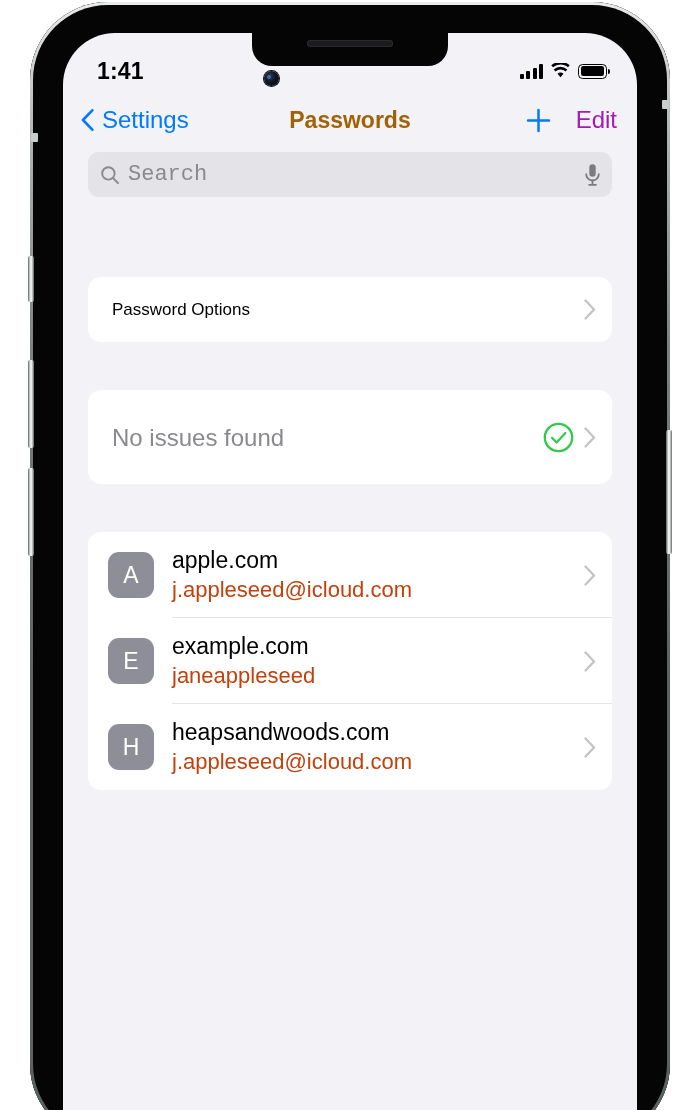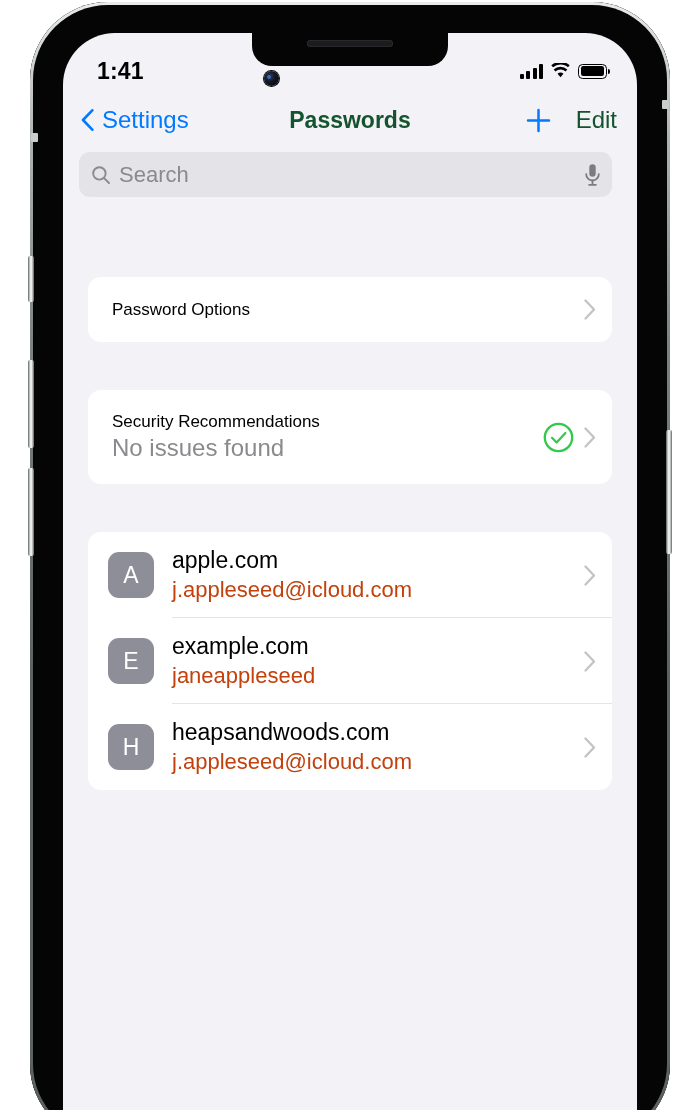--- a/index.html
+++ b/index.html
@@ -120,31 +120,31 @@
     display:flex; align-items:center; z-index:4;
   }
   .nav-back {
     display:flex; align-items:center; gap:8px;
     position:absolute; left:18px;
     color:#007aff; font-size:24px;
   }
   .chev-back { width:13px; height:22px; flex:none; }
   .nav-title {
     width:100%; text-align:center;
-    font-size:23px; font-weight:bold; color:#14532d;
+    font-size:23px; font-weight:bold; color:#a16207;
   }
   .nav-right {
     position:absolute; right:20px;
     display:flex; align-items:center; gap:24px;
   }
   .plus-btn { width:27px; height:27px; }
-  .edit-btn { color:#14532d; font-size:24px; }
-
-  
-  .search-wrap { position:absolute; top:119px; left:16px; right:25px; z-index:3; }
+  .edit-btn { color:#a21caf; font-size:24px; }
+
+  
+  .search-wrap { position:absolute; top:119px; left:25px; right:25px; z-index:3;font-family:Liberation Mono, monospace; }
   .searchbar {
     height:45px; background:#e3e3e8; border-radius:11px;
     display:flex; align-items:center; padding:0 11px 0 12px; gap:8px;
   }
   .search-icon { width:20px; height:20px; flex:none; }
   .search-placeholder { flex:1; font-size:22px; color:#8a8a8e; }
   .mic-icon { width:17px; height:24px; flex:none; }
 
   
   .content { position:absolute; top:182px; left:0; right:0; bottom:0; }
@@ -274,21 +274,20 @@
             <path d="M1.5 1.5 10 10.5 1.5 19.5" fill="none" stroke="#c3c3c7" stroke-width="2.3" stroke-linecap="round" stroke-linejoin="round"></path>
           </svg>
         </div>
       </div>
 
       <div class="gap-md"></div>
 
       <div class="card">
         <div class="row sec-row">
           <div class="row-text">
-            <span class="row-title">Security Recommendations</span>
             <span class="row-sub">No issues found</span>
           </div>
           <svg class="check-badge" viewBox="0 0 31 31">
             <circle cx="15.5" cy="15.5" r="13.7" fill="none" stroke="#30c94b" stroke-width="2.3"></circle>
             <path d="M9 15.8l4.6 4.7L22.4 11" fill="none" stroke="#30c94b" stroke-width="2.2" stroke-linecap="round" stroke-linejoin="round"></path>
           </svg>
           <svg class="chev" viewBox="0 0 12 21">
             <path d="M1.5 1.5 10 10.5 1.5 19.5" fill="none" stroke="#c3c3c7" stroke-width="2.3" stroke-linecap="round" stroke-linejoin="round"></path>
           </svg>
         </div>

